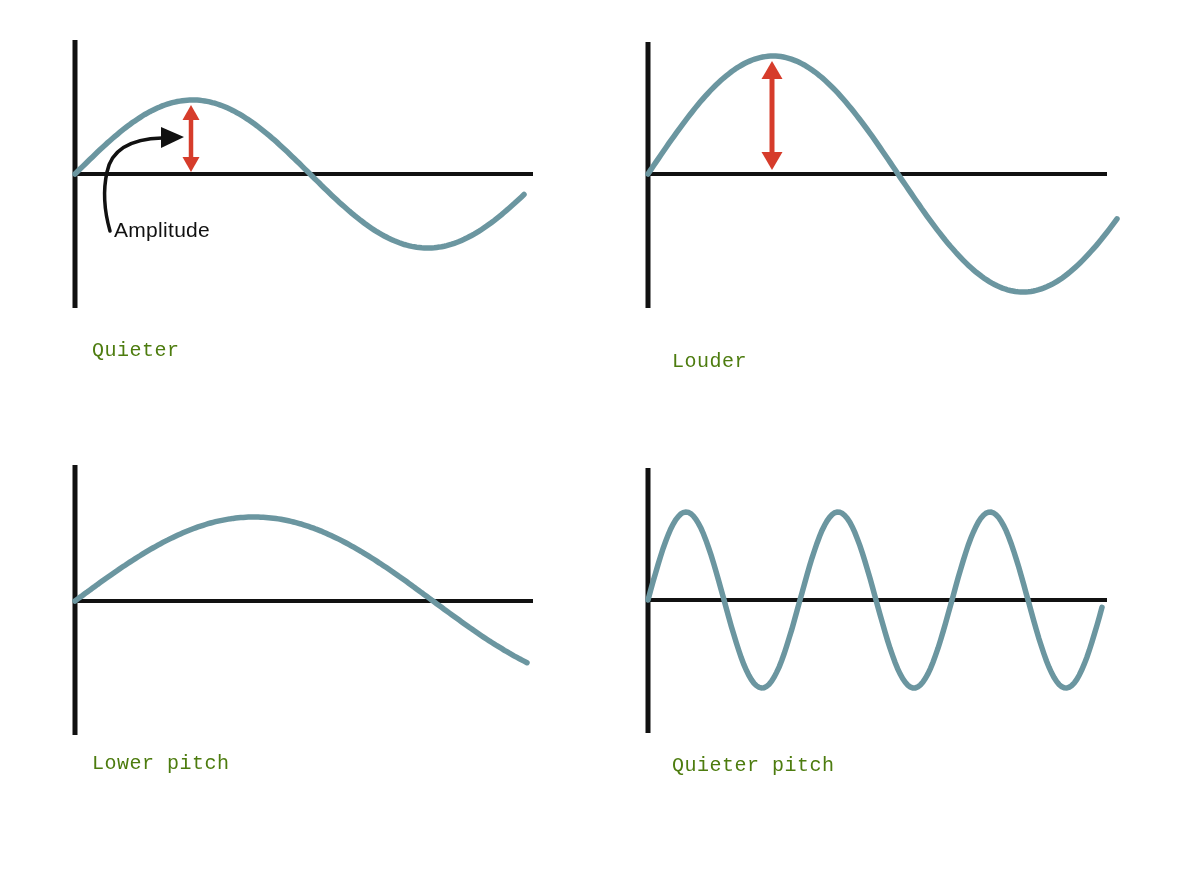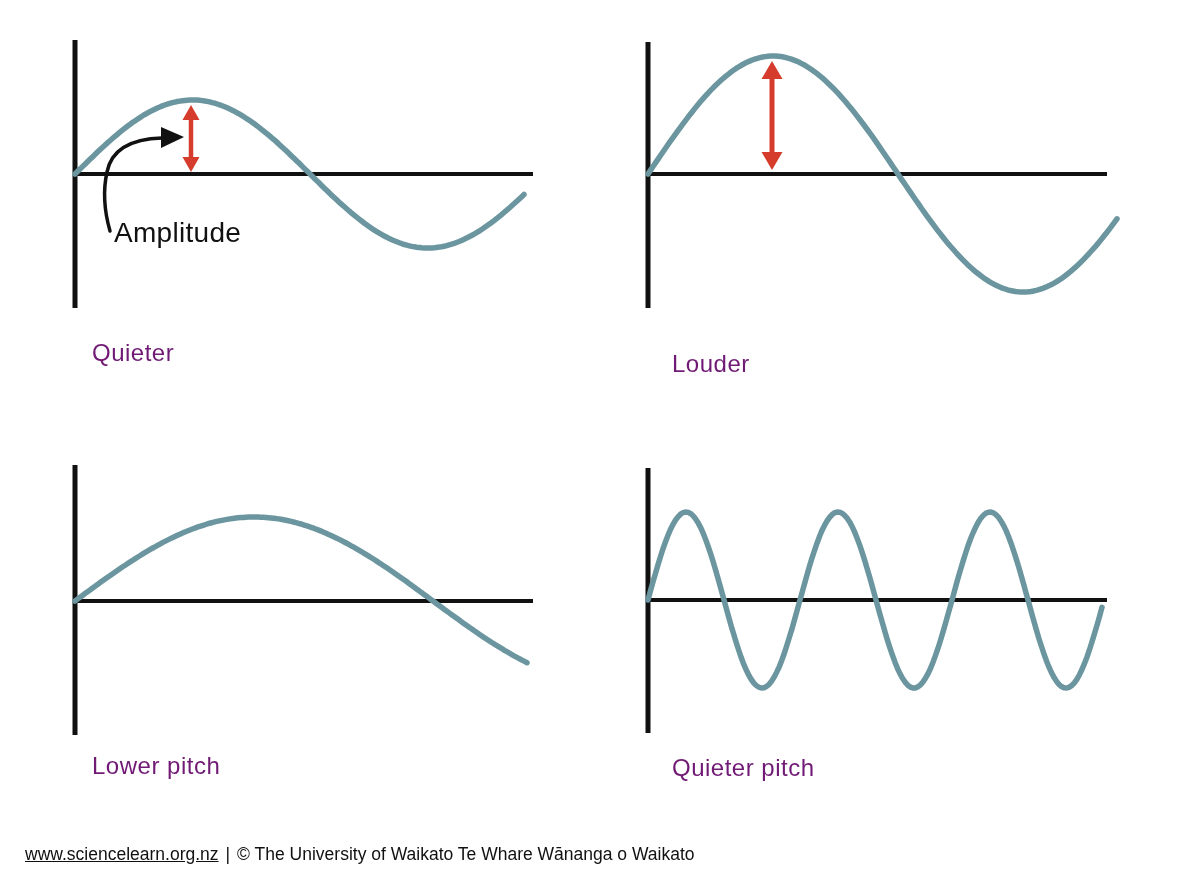--- a/index.html
+++ b/index.html
@@ -2,29 +2,29 @@
 <html><head>
 <meta charset="utf-8">
 <style>
   html,body{margin:0;padding:0;background:#fff;}
   .canvas{
     position:relative;width:1200px;height:877px;background:#ffffff;overflow:hidden;
     font-family:"Liberation Sans", sans-serif;
   }
   svg.diagram{position:absolute;left:0;top:0;}
   .panel-label{
-    position:absolute;color:#701a75;font-size:24px;line-height:1;
-    letter-spacing:0.5px;white-space:nowrap;
+    position:absolute;color:#4d7c0f;font-size:20px;line-height:1;
+    letter-spacing:0.5px;white-space:nowrap;font-family:Liberation Mono, monospace;
   }
   .label-quieter{left:92px;top:341px;}
   .label-louder{left:672px;top:343px;margin-top:9px;}
   .label-lower{left:92px;top:754px;text-align:center;}
   .label-higher{left:672px;top:756px;}
   .annotation-text{
-    position:absolute;left:114px;top:219px;color:#111;font-size:28px;line-height:1;
+    position:absolute;left:114px;top:219px;color:#111;font-size:21px;line-height:1;
     letter-spacing:0.3px;white-space:nowrap;
   }
   .footer{
     position:absolute;left:25px;top:844px;font-size:17.5px;color:#111;
     white-space:nowrap;
   }
   .footer a{color:#111;text-decoration:underline;cursor:pointer;}
   .footer .sep{margin:0 7px;}
 </style>
 </head>
@@ -67,17 +67,14 @@
       </g>
     </svg>
 
   <div class="panel-label label-quieter">Quieter</div>
   <div class="panel-label label-louder">Louder</div>
   <div class="panel-label label-lower">Lower pitch</div>
   <div class="panel-label label-higher">Quieter pitch</div>
 
   <div class="annotation-text">Amplitude</div>
 
-  <div class="footer">
-    <a>www.sciencelearn.org.nz</a><span class="sep">|</span><span>© The University of Waikato Te Whare Wānanga o Waikato</span>
-  </div>
 
 </div>
 
 </body></html>

